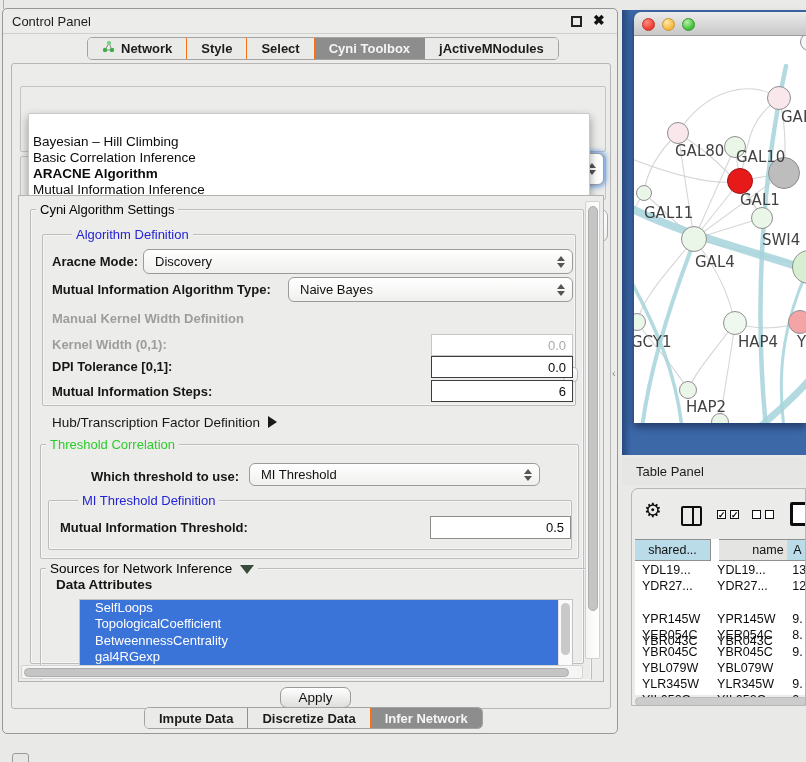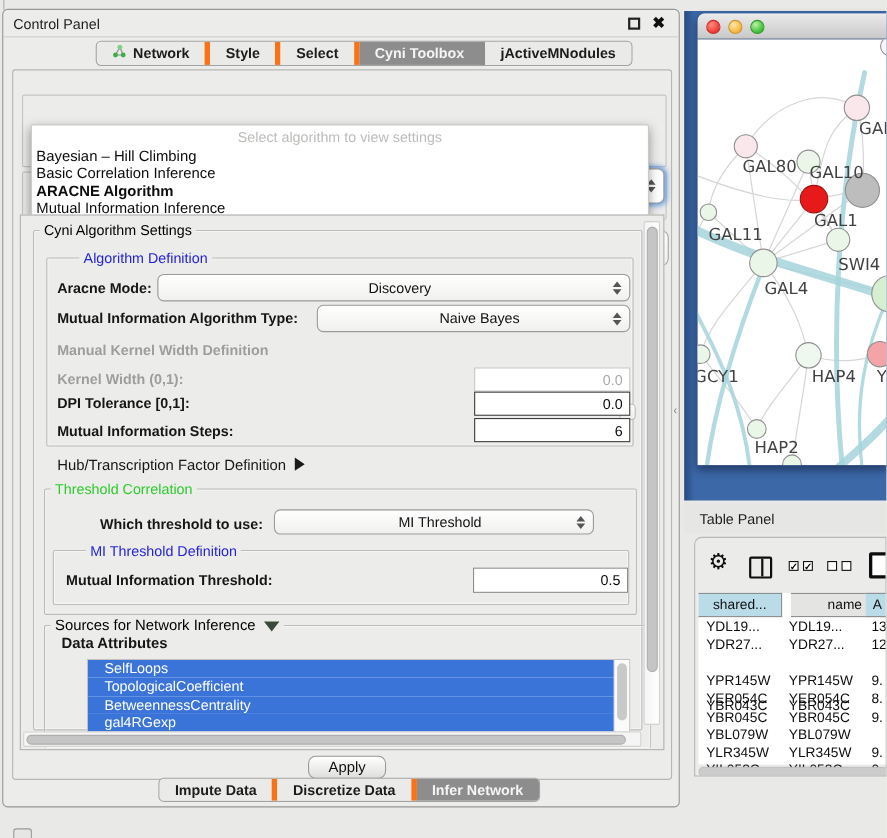--- a/index.html
+++ b/index.html
@@ -10,21 +10,21 @@
 
   
   #cp { left:2px; top:8px; width:616px; height:726px; background:#ececea; border:1px solid #979797; border-radius:5px; }
   #cp-titlebar { left:0; top:0; width:100%; height:25px; border-bottom:1px solid #cfcfcd; }
   #cp-title { left:9px; top:5px; font-size:13px; color:#1d1d1d; }
   #win-restore { left:568px; top:7px; width:11px; height:11px; border:2px solid #222; background:transparent; }
   #win-close { left:590px; top:3px; font-size:14px; font-weight:bold; color:#111; }
 
   
   #top-tabs { left:84px; top:28px; height:23px; display:flex; align-items:stretch; border:1px solid #a3a3a3; border-radius:5px; background:#eaeae8; overflow:hidden; }
-  .tab { display:flex; align-items:center; padding:0 14px; font-size:13px; font-weight:bold; color:#1c1c1c; border-right:5px solid #f97316; background:#eaeae8; white-space:nowrap; }
+  .tab { display:flex; align-items:center; padding:0 14px; font-size:13px; font-weight:bold; color:#1c1c1c; border-right:1px solid #f97316; background:#eaeae8; white-space:nowrap; }
   .tab:last-child { border-right:none; }
   .tab.sel { background:#8d8d8d; color:#f5f5f5; border-right-color:#8d8d8d; }
   .tab .ticon { margin-right:6px; display:inline-block; }
 
   
   #tab-panel { left:8px; top:54px; width:600px; height:646px; border:1px solid #b6b6b4; border-radius:3px; background:#ececea; }
 
   
   .ghost-grp { border:1px solid #c4c4c2; border-radius:2px; background:#ececea; }
   #ghost-combo1 { left:496px; top:89px; width:96px; height:32px; background:#fff; border:1px solid #9f9f9f; border-radius:6px; box-shadow:0 0 5px 2px rgba(90,148,222,.85); }
@@ -46,21 +46,21 @@
   #hthumb { left:2px; top:1.5px; width:545px; height:9px; background:#c5c5c5; border:1px solid #aeaeae; border-radius:6px; }
 
   .grp { position:absolute; border:1px solid #bcbcba; border-radius:2px; box-shadow:inset 0 0 0 1px rgba(255,255,255,.55); }
   .grp-label { position:absolute; top:-8px; left:5px; background:#ececea; padding:0 4px; font-size:13px; white-space:nowrap; }
   .blue { color:#2424d4;margin-left:24px; }
   .green { color:#2ecb2e; }
 
   .flabel { position:absolute; font-size:13px; font-weight:bold; color:#161616; white-space:nowrap; }
   .flabel.dis { color:#9d9d9b; }
 
-  .combo { position:absolute; background:linear-gradient(#ffffff,#f0f0ee); border:1px solid #9b9b99; border-radius:6px; display:flex; align-items:center; font-size:13px; color:#111; padding-left:11px;justify-content:center; }
+  .combo { position:absolute; background:linear-gradient(#ffffff,#f0f0ee); border:1px solid #9b9b99; border-radius:6px; display:flex; align-items:center; font-size:13px; color:#111; padding-left:11px; }
   .stepper { position:absolute; right:7px; top:50%; transform:translateY(-50%); display:flex; flex-direction:column; gap:2px; }
   .stepper i { display:block; width:0; height:0; border-left:4px solid transparent; border-right:4px solid transparent; }
   .stepper .up { border-bottom:5px solid #555; }
   .stepper .dn { border-top:5px solid #555; }
 
   .tfield { position:absolute; background:#fff; font-size:13px; text-align:right; padding:8px 6px; font-family:"Liberation Sans",sans-serif; }
   .tfield.strong { border:1px solid #3d3d3d; color:#0a0a0a; }
   .tfield.mid { border:1px solid #8d8d8b; color:#0a0a0a; }
   .tfield.dis { border:1px solid #c7c7c5; color:#a9a9a7; }
 
@@ -164,21 +164,20 @@
       </div>
       <div class="abs" id="ghost-combo2">
         <div class="abs" id="ghost-combo2-text">gal-filtered sif default node</div>
         <span class="stepper">
             <i class="up"></i>
             <i class="dn"></i>
           </span>
       </div>
 
       <div class="abs" id="dd">
-        <div class="abs" id="dd-head">Select algorithm to view settings</div>
         <div class="abs" id="dd-items">
             <div class="dd-item">Bayesian – Hill Climbing</div>
             <div class="dd-item">Basic Correlation Inference</div>
             <div class="dd-item bold">ARACNE Algorithm</div>
             <div class="dd-item">Mutual Information Inference</div>
             <div class="dd-item">Bayesian – K2</div>
             <div class="dd-item">Dream8 DC_TDC Algorithm</div>
           </div>
       </div>
 

